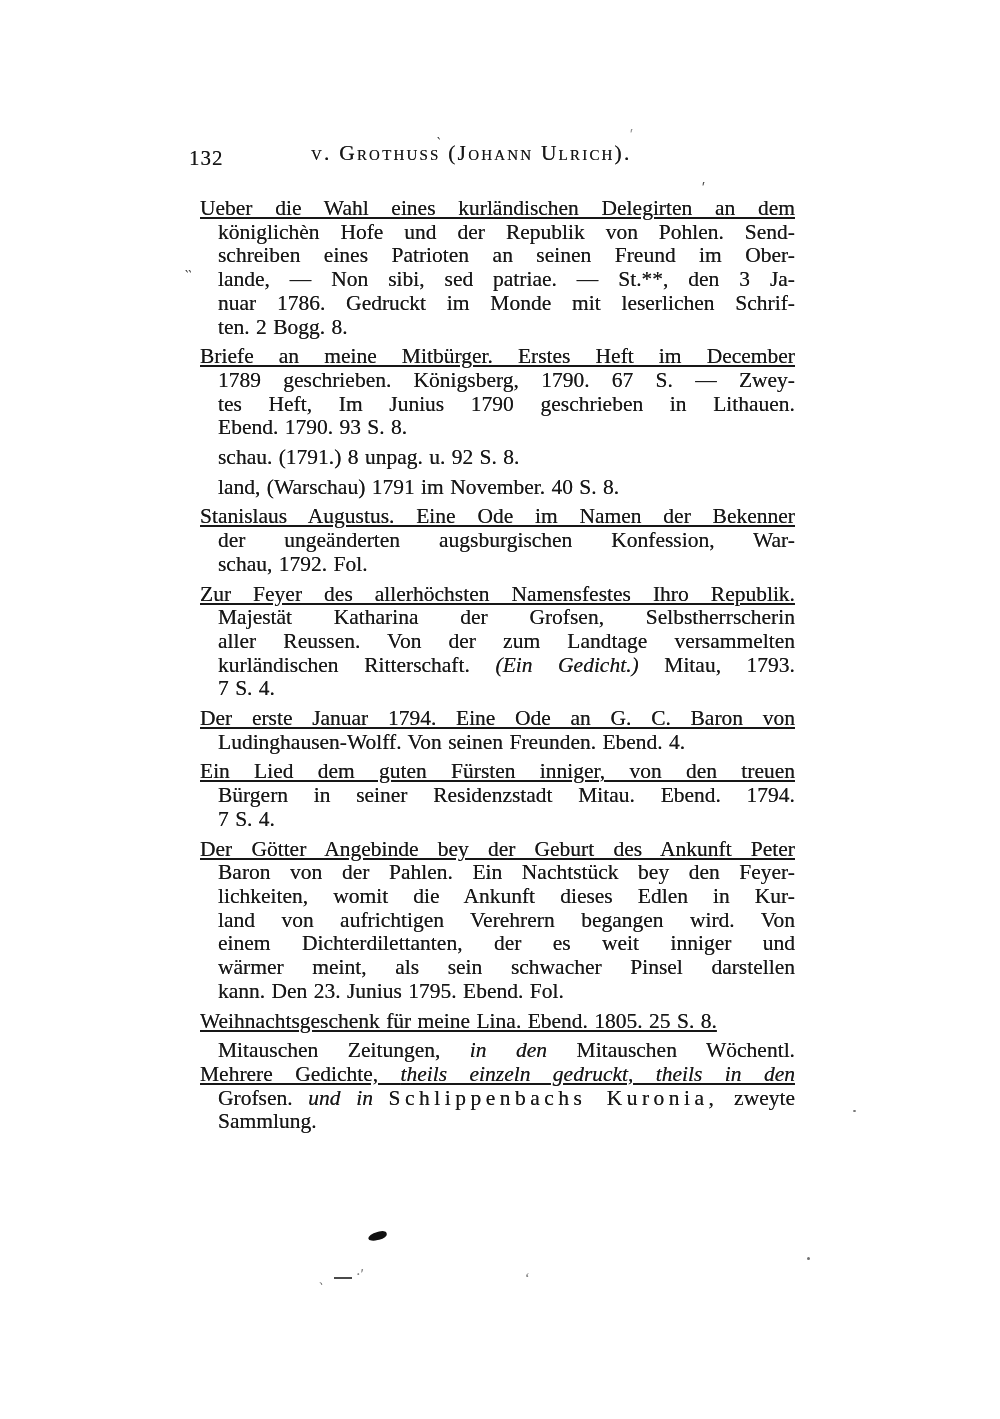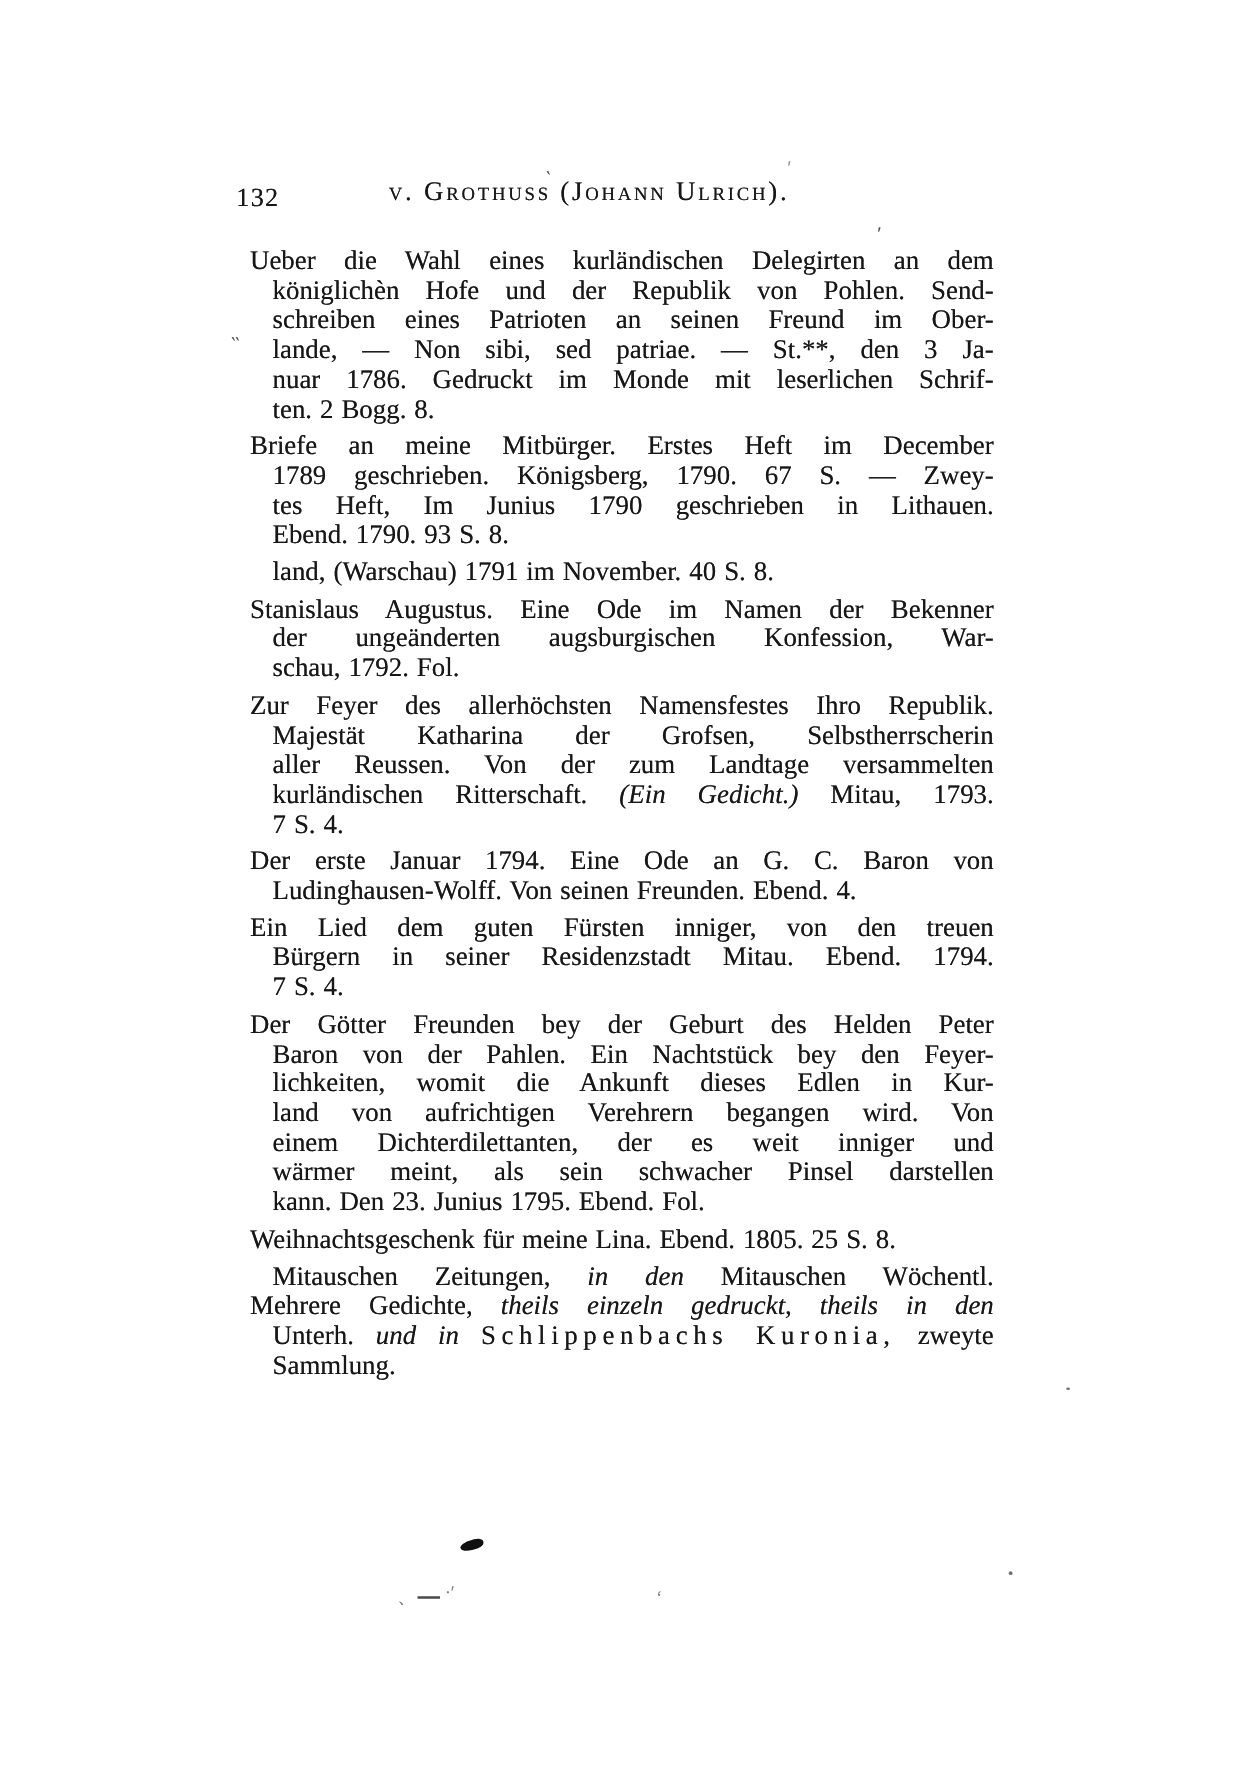--- a/index.html
+++ b/index.html
@@ -40,20 +40,21 @@
   }
   .entry { margin: 0 0 6px 0; }
   .line {
     text-align: justify;
     text-align-last: justify;
     white-space: normal;
   }
   .line.first {
     margin-left: -18px;
     width: calc(100% + 18px);
+    text-decoration: underline;
   }
   .line.lastline { text-align-last: auto; }
   .it { font-style: italic; }
   .sp { letter-spacing: 4.5px; }
 
   
   .artifact {
     position: absolute;
     color: #222;
     font-size: 14px;
@@ -95,20 +96,21 @@
         <div class="line"><span>nuar 1786. Gedruckt im Monde mit leserlichen Schrif-</span></div>
         <div class="line lastline"><span>ten. 2 Bogg. 8.</span></div>
       </div>
       <div class="entry">
         <div class="line first"><span>Briefe an meine Mitbürger. Erstes Heft im December</span></div>
         <div class="line"><span>1789 geschrieben. Königsberg, 1790. 67 S. — Zwey-</span></div>
         <div class="line"><span>tes Heft, Im Junius 1790 geschrieben in Lithauen.</span></div>
         <div class="line lastline"><span>Ebend. 1790. 93 S. 8.</span></div>
       </div>
       <div class="entry">
+        <div class="line lastline"><span>schau. (1791.) 8 unpag. u. 92 S. 8.</span></div>
       </div>
       <div class="entry">
         <div class="line lastline"><span>land, (Warschau) 1791 im November. 40 S. 8.</span></div>
       </div>
       <div class="entry">
         <div class="line first"><span>Stanislaus Augustus. Eine Ode im Namen der Bekenner</span></div>
         <div class="line"><span>der ungeänderten augsburgischen Konfession, War-</span></div>
         <div class="line lastline"><span>schau, 1792. Fol.</span></div>
       </div>
       <div class="entry">
@@ -121,35 +123,35 @@
       <div class="entry">
         <div class="line first"><span>Der erste Januar 1794. Eine Ode an G. C. Baron von</span></div>
         <div class="line lastline"><span>Ludinghausen-Wolff. Von seinen Freunden. Ebend. 4.</span></div>
       </div>
       <div class="entry">
         <div class="line first"><span>Ein Lied dem guten Fürsten inniger, von den treuen</span></div>
         <div class="line"><span>Bürgern in seiner Residenzstadt Mitau. Ebend. 1794.</span></div>
         <div class="line lastline"><span>7 S. 4.</span></div>
       </div>
       <div class="entry">
-        <div class="line first"><span>Der Götter Freunden bey der Geburt des Helden Peter</span></div>
+        <div class="line first"><span>Der Götter Angebinde bey der Geburt des Ankunft Peter</span></div>
         <div class="line"><span>Baron von der Pahlen. Ein Nachtstück bey den Feyer-</span></div>
         <div class="line"><span>lichkeiten, womit die Ankunft dieses Edlen in Kur-</span></div>
         <div class="line"><span>land von aufrichtigen Verehrern begangen wird. Von</span></div>
         <div class="line"><span>einem Dichterdilettanten, der es weit inniger und</span></div>
         <div class="line"><span>wärmer meint, als sein schwacher Pinsel darstellen</span></div>
         <div class="line lastline"><span>kann. Den 23. Junius 1795. Ebend. Fol.</span></div>
       </div>
       <div class="entry">
         <div class="line first lastline"><span>Weihnachtsgeschenk für meine Lina. Ebend. 1805. 25 S. 8.</span></div>
       </div>
       <div class="entry">
         <div class="line"><span>Mitauschen Zeitungen, </span><span class="it">in den</span><span> Mitauschen Wöchentl.</span></div>
         <div class="line first"><span>Mehrere Gedichte, </span><span class="it">theils einzeln gedruckt, theils in den</span></div>
-        <div class="line"><span>Unterh. </span><span class="it">und in</span><span> </span><span class="sp">Schlippenbachs Kuronia,</span><span> zweyte</span></div>
+        <div class="line"><span>Grofsen. </span><span class="it">und in</span><span> </span><span class="sp">Schlippenbachs Kuronia,</span><span> zweyte</span></div>
         <div class="line lastline"><span>Sammlung.</span></div>
       </div>
     </main>
 
   <span class="artifact" style="left:185px; top:270px;">‵‵</span>
   <span class="artifact" style="left:437px; top:137px;">‵</span>
   <span class="artifact" style="left:702px; top:181px;">′</span>
   <span class="artifact" style="left:630px; top:128px; opacity:0.5;">′</span>
   <span class="artifact" style="left:318px; top:1272px; opacity:0.6;">、</span>
   <span class="artifact" style="left:356px; top:1268px; opacity:0.55;">·′</span>

